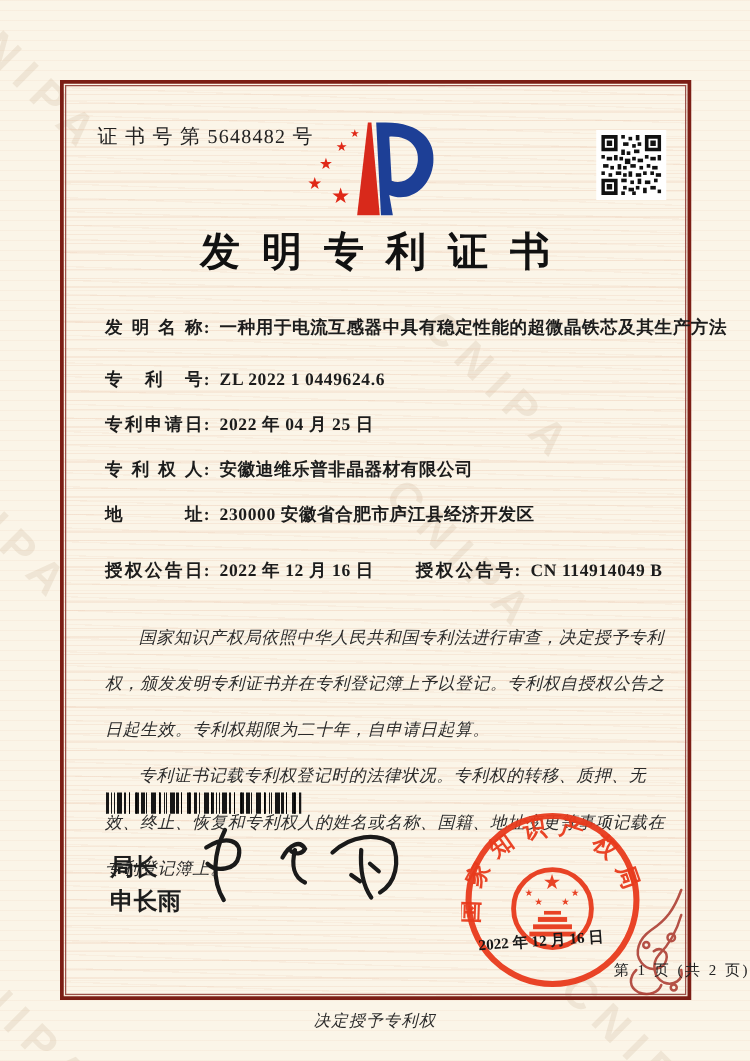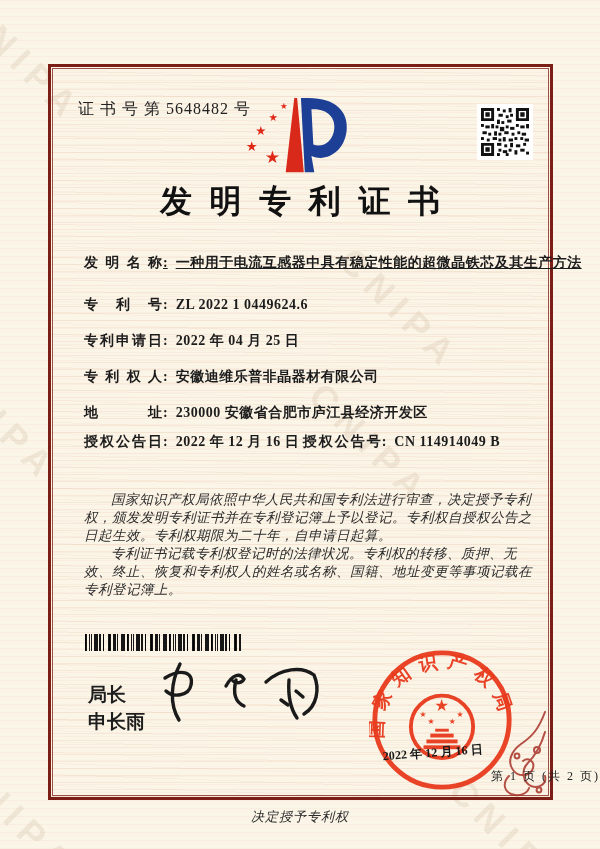--- a/index.html
+++ b/index.html
@@ -48,29 +48,29 @@
     background:#fff; padding:4px;
   }
   .title{
     position:absolute; left:0; top:180px; width:100%;
     text-align:center; font-size:32px; font-weight:700; color:#111;
     letter-spacing:.55em; padding-left:.55em;
   }
   
   .fields{ position:absolute; left:84px; top:252px; width:462px; font-size:14px; color:#1c1c1c; font-weight:700;}
   .frow{ line-height:21px; margin-bottom:15px; white-space:nowrap; }
-  .frow.first{ margin-bottom:21px;text-decoration:underline; }
+  .frow.first{ margin-bottom:21px; }
   .flabel{ display:inline-block; width:78px; text-align:justify; text-align-last:justify; vertical-align:top;}
   .fcolon{ margin:0 8px 0 1px; }
   .fvalue{ letter-spacing:.5px; }
-  .fpair2{ }
+  .fpair2{ margin-left:30px; }
   
   .paras{
     position:absolute; left:84px; top:491px; width:458px;
-    font-size:13.5px; line-height:18px; color:#2b2b2b;
+    font-size:13.5px; line-height:37px; color:#2b2b2b;
     font-style:italic; letter-spacing:.5px;
   }
   .paras p{ text-indent:2em; }
   
   .barcode{
     position:absolute; left:85px; top:634px; width:156px; height:17px;
     background:
       repeating-linear-gradient(90deg,#161616 0 2px,transparent 2px 4px,#161616 4px 5px,transparent 5px 9px,#161616 9px 12px,transparent 12px 14px),
       repeating-linear-gradient(90deg,#161616 0 1px,transparent 1px 6px);
     background-blend-mode:multiply;
@@ -191,21 +191,21 @@
     </div>
     <div class="frow">
       <span class="flabel">专利号</span><span class="fcolon">:</span><span class="fvalue">ZL 2022 1 0449624.6</span>
     </div>
     <div class="frow">
       <span class="flabel">专利申请日</span><span class="fcolon">:</span><span class="fvalue">2022 年 04 月 25 日</span>
     </div>
     <div class="frow">
       <span class="flabel">专利权人</span><span class="fcolon">:</span><span class="fvalue">安徽迪维乐普非晶器材有限公司</span>
     </div>
-    <div class="frow" style="margin-bottom:8px;">
+    <div class="frow" style="margin-bottom:24px;">
       <span class="flabel">地址</span><span class="fcolon">:</span><span class="fvalue">230000 安徽省合肥市庐江县经济开发区</span>
     </div>
     <div class="frow">
       <span>
         <span class="flabel">授权公告日</span><span class="fcolon">:</span><span class="fvalue">2022 年 12 月 16 日</span>
       </span>
       <span class="fpair2">
         <span class="flabel">授权公告号</span><span class="fcolon">:</span><span class="fvalue">CN 114914049 B</span>
       </span>
     </div>

